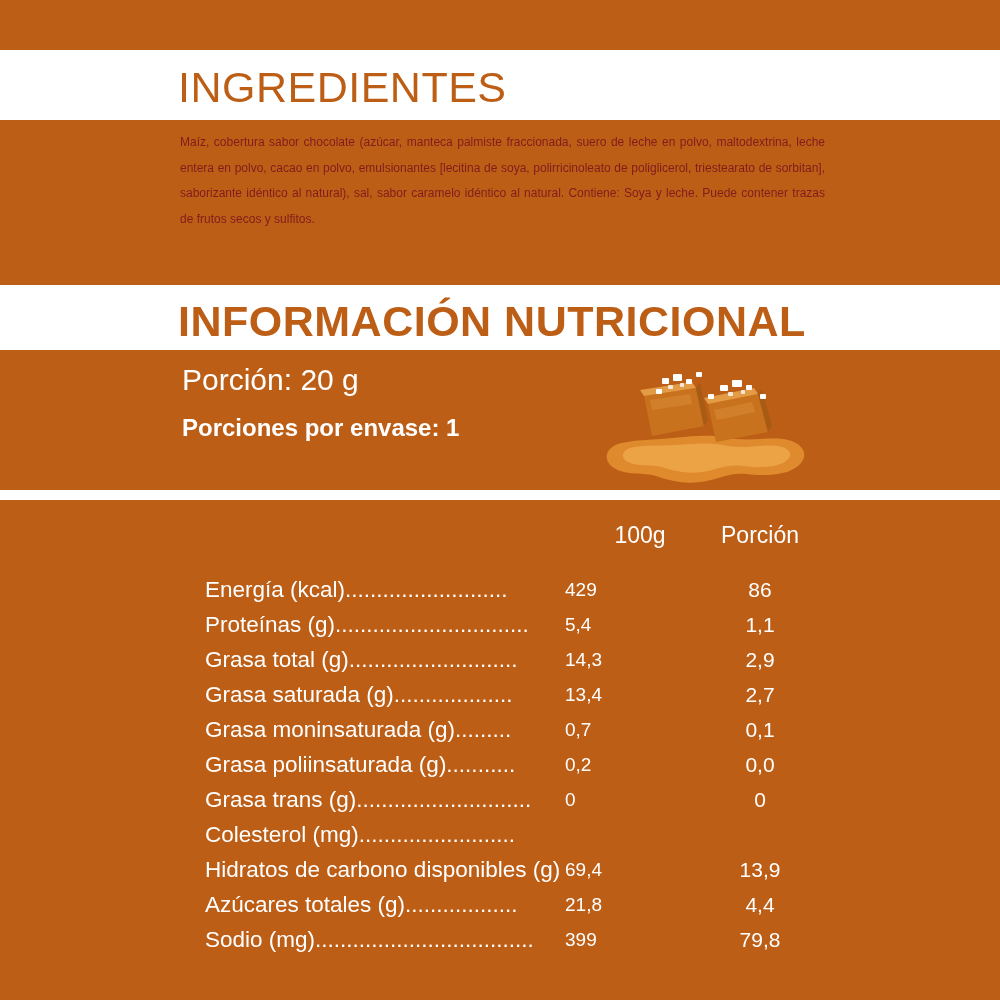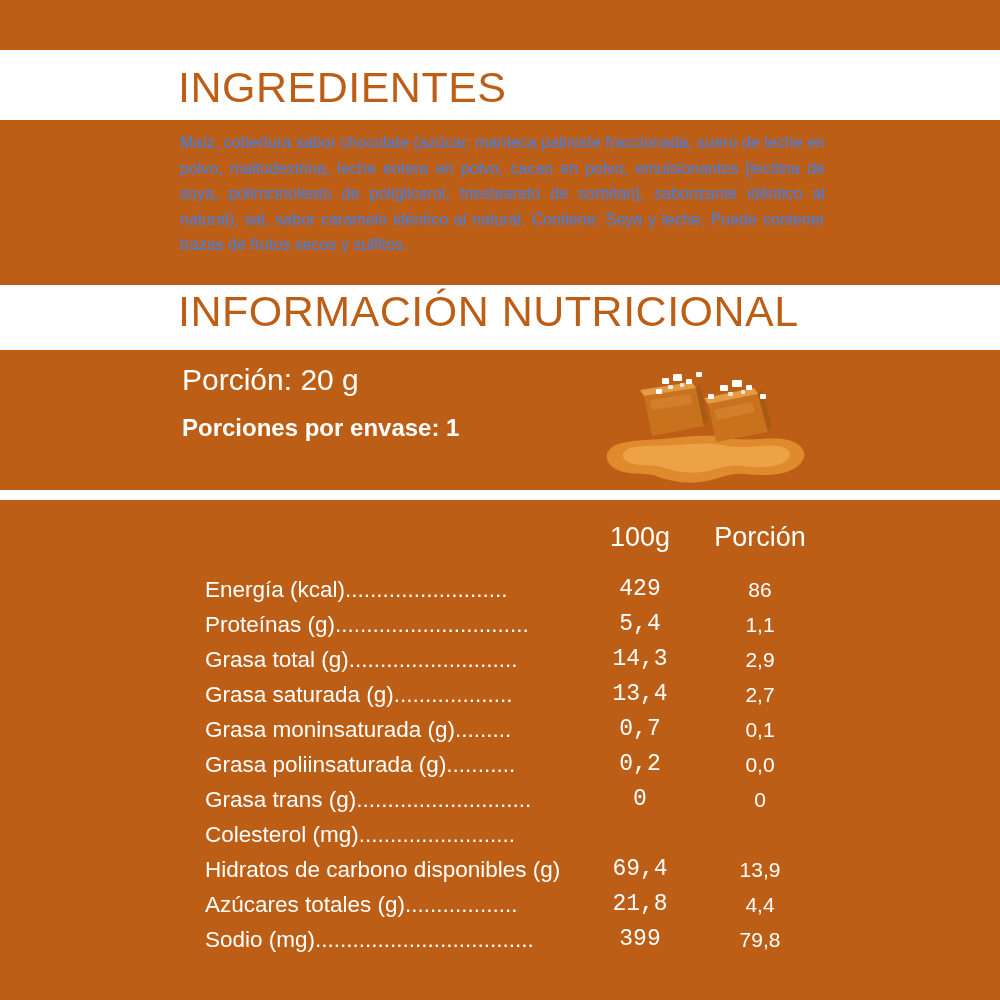--- a/index.html
+++ b/index.html
@@ -38,30 +38,30 @@
   .heading {
     position: absolute;
     left: 178px;
     color: #bd5e16;
     font-size: 43px;
     font-weight: 400;
     letter-spacing: 0.5px;
     white-space: nowrap;
   }
   .heading-ingredientes { top: 63px; text-align: right; }
-  .heading-nutricional  { top: 287px; }
+  .heading-nutricional  { top: 297px; font-weight: bold; }
 
   
   .ingredients-text {
     position: absolute;
     left: 180px;
     top: 130px;
     width: 645px;
-    color: #3b82f6;
-    font-size: 16px;
+    color: #7f1d1d;
+    font-size: 12px;
     line-height: 25.5px;
     text-align: justify;
     font-weight: 400;
   }
 
   
   .portion-line {
     position: absolute;
     left: 182px;
     color: #ffffff;
@@ -98,21 +98,21 @@
   }
   .col-headers {
     position: absolute;
     top: 22px;
     left: 0;
     width: 1000px;
     height: 36px;
   }
   .col-head {
     position: absolute;
-    font-size: 27px;
+    font-size: 23px;
     text-align: center;
     white-space: nowrap;
   }
   .col-head-100 { left: 565px; width: 150px; }
   .col-head-por { left: 685px; width: 150px; }
 
   .rows {
     position: absolute;
     top: 72px;
     left: 0;
@@ -129,23 +129,21 @@
     left: 205px;
     width: 420px;
     font-size: 22.5px;
     white-space: nowrap;
     overflow: hidden;
   }
   .row-v1 {
     position: absolute;
     left: 565px;
     width: 150px;
-    text-align: center;
-    font-size: 23px;
-    font-family: Liberation Mono, monospace;
+    font-size: 19px;
   }
   .row-v2 {
     position: absolute;
     left: 685px;
     width: 150px;
     text-align: center;
     font-size: 21px;
   }
 </style>
 </head>

